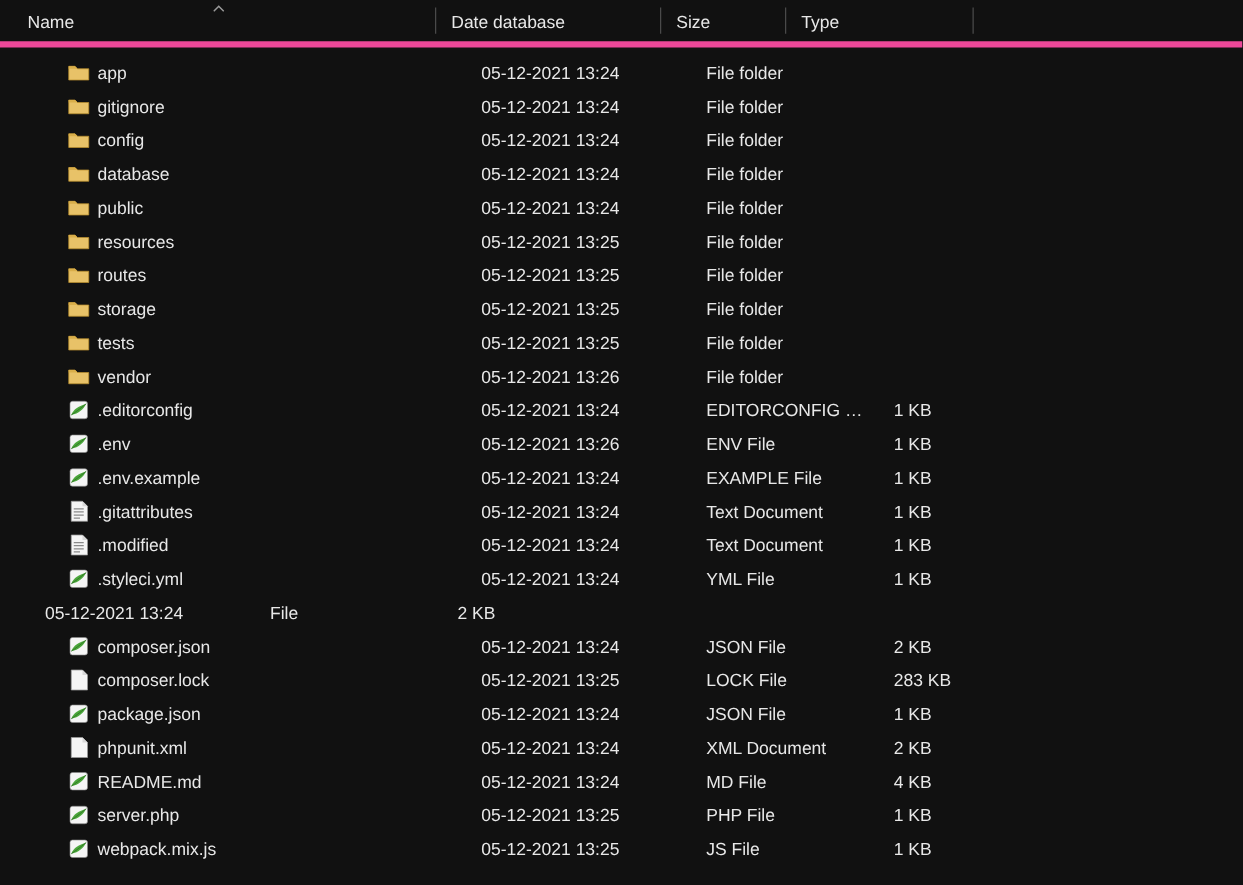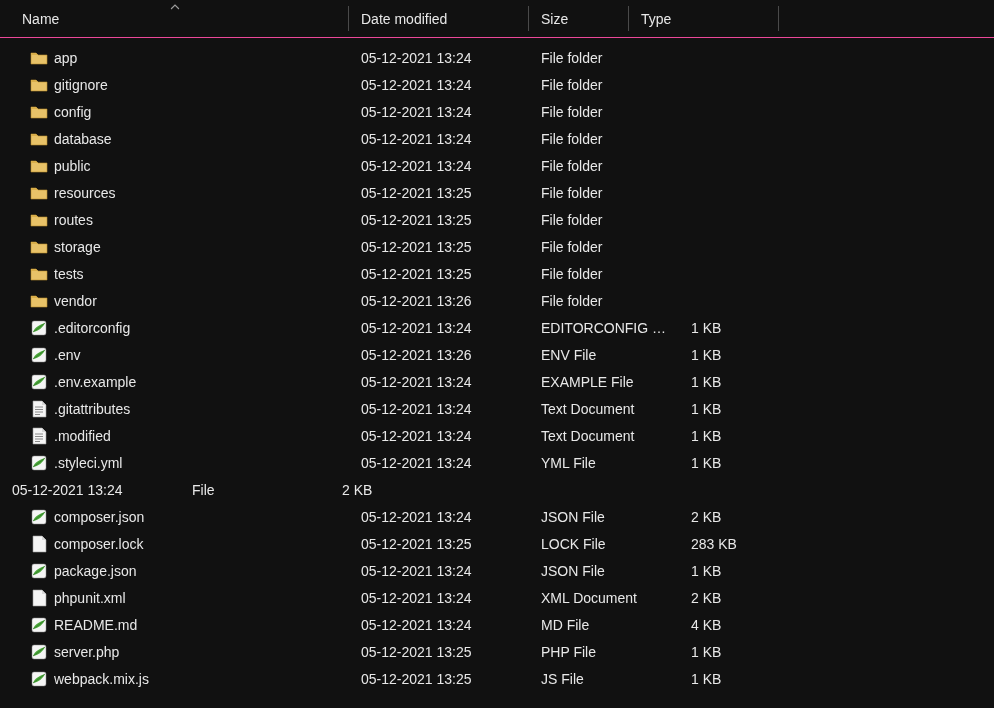--- a/index.html
+++ b/index.html
@@ -16,21 +16,21 @@
     width: 100%;
     height: 100%;
     display: flex;
     flex-direction: column;
   }
   
   .header-row {
     display: flex;
     align-items: stretch;
     height: 38px;
-    border-bottom: 1px solid #ec4899;
+    border-bottom: 5px solid #ec4899;
     user-select: none;
   }
   .header-cell {
     position: relative;
     display: flex;
     align-items: center;
     padding: 0 8px 0 12px;
     color: #e8e8e8;
     font-weight: 400;
     cursor: default;
@@ -54,20 +54,21 @@
     left: 50%;
     transform: translateX(-50%);
     font-size: 9px;
     color: #9a9a9a;
   }
   
   .rows {
     flex: 1;
     overflow: hidden;
     padding-top: 6px;
+    margin-left: 24px;
   }
   .row {
     display: flex;
     align-items: center;
     height: 27px;
     padding-left: 0;
     cursor: default;
   }
   .cell { padding: 0 12px; overflow: hidden; white-space: nowrap; text-overflow: ellipsis; }
   .cell-name { width: 349px; display: flex; align-items: center; gap: 6px; padding-left: 30px; }
@@ -90,21 +91,21 @@
   <div class="header-row">
     <div class="header-cell col-name sep">
       <span class="sort-indicator">
         <svg width="9" height="6" viewBox="0 0 9 6">
             <path d="M0.5 5 L4.5 1 L8.5 5" stroke="#9a9a9a" stroke-width="1.2" fill="none"></path>
           </svg>
       </span>
       <span>Name</span>
     </div>
     <div class="header-cell col-date sep">
-      <span>Date modified</span>
+      <span>Date database</span>
     </div>
     <div class="header-cell col-size sep">
       <span>Size</span>
     </div>
     <div class="header-cell col-type sep">
       <span>Type</span>
     </div>
   </div>
 
   <div class="rows" id="rows">

